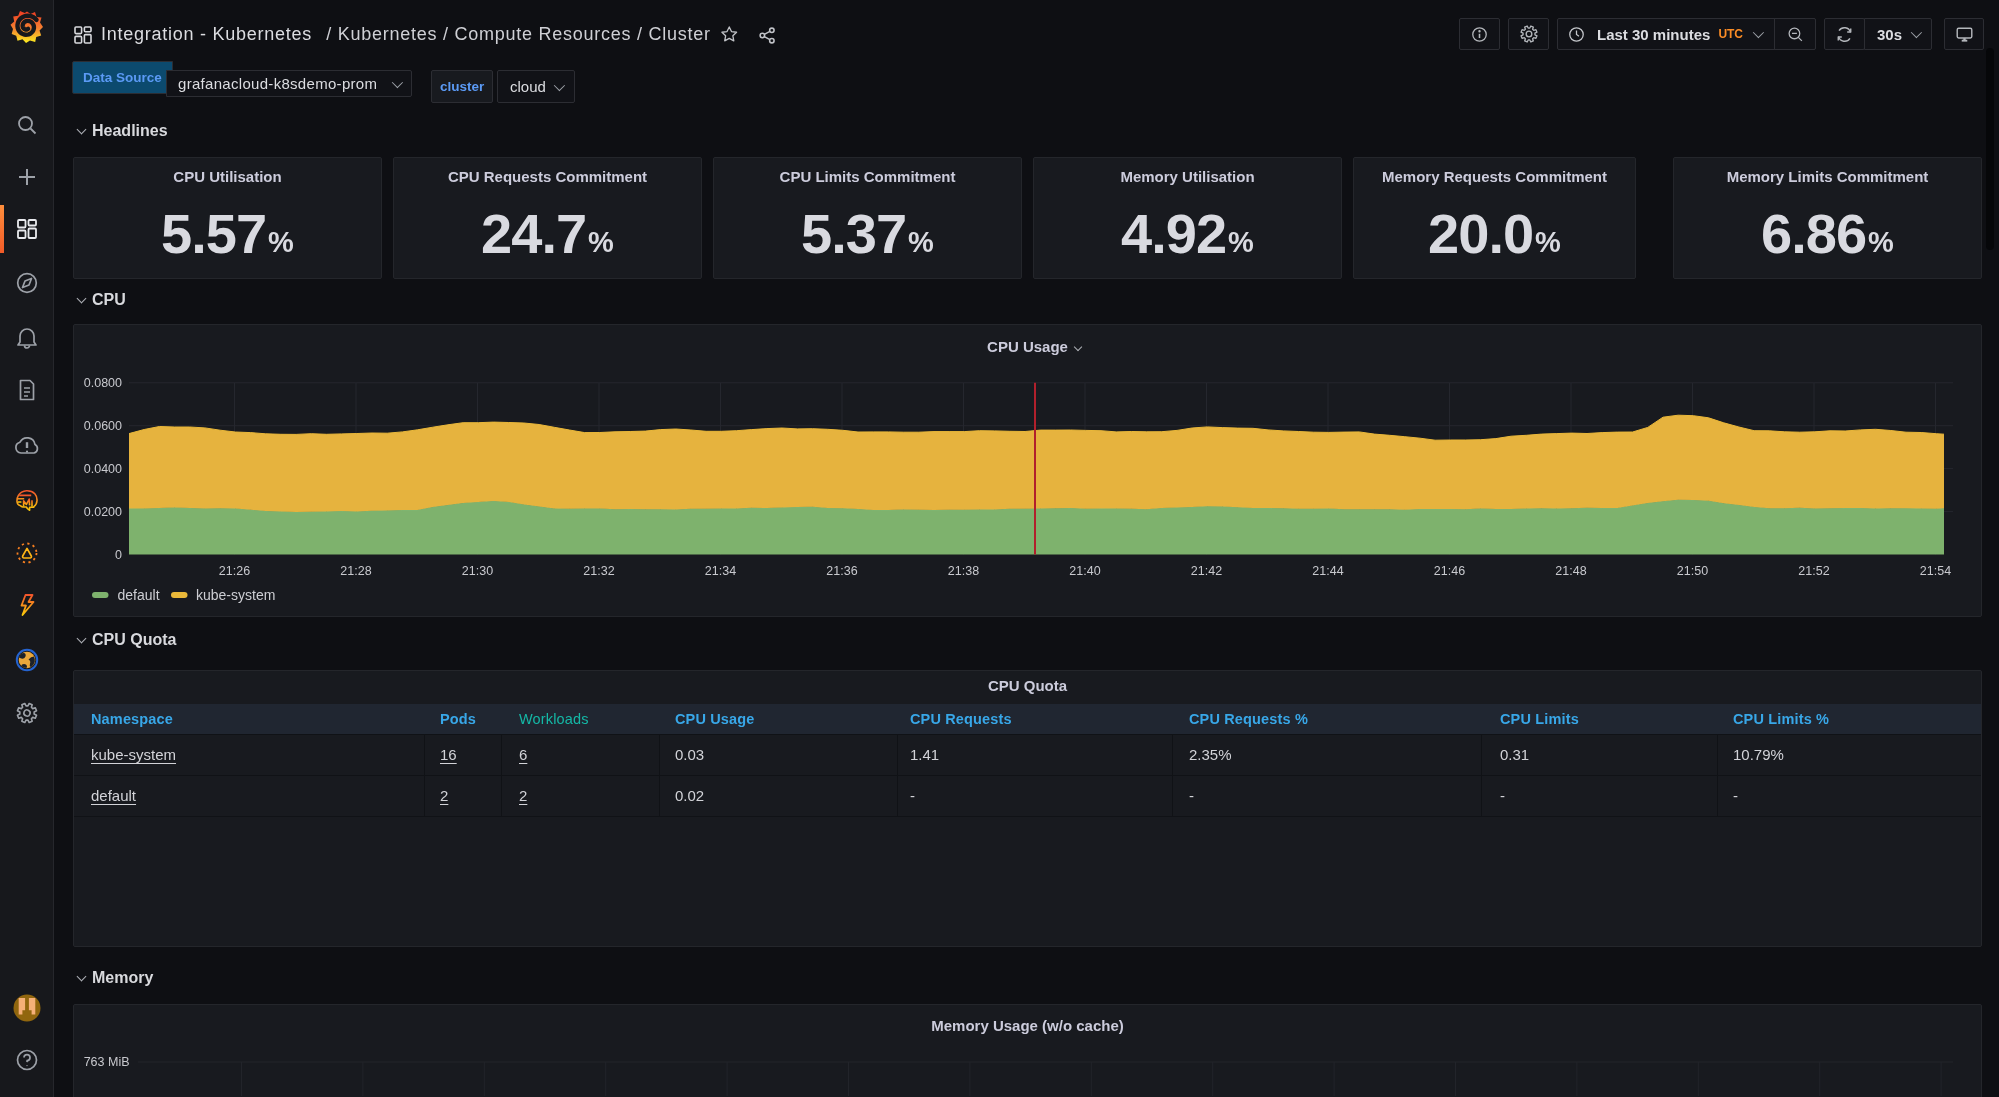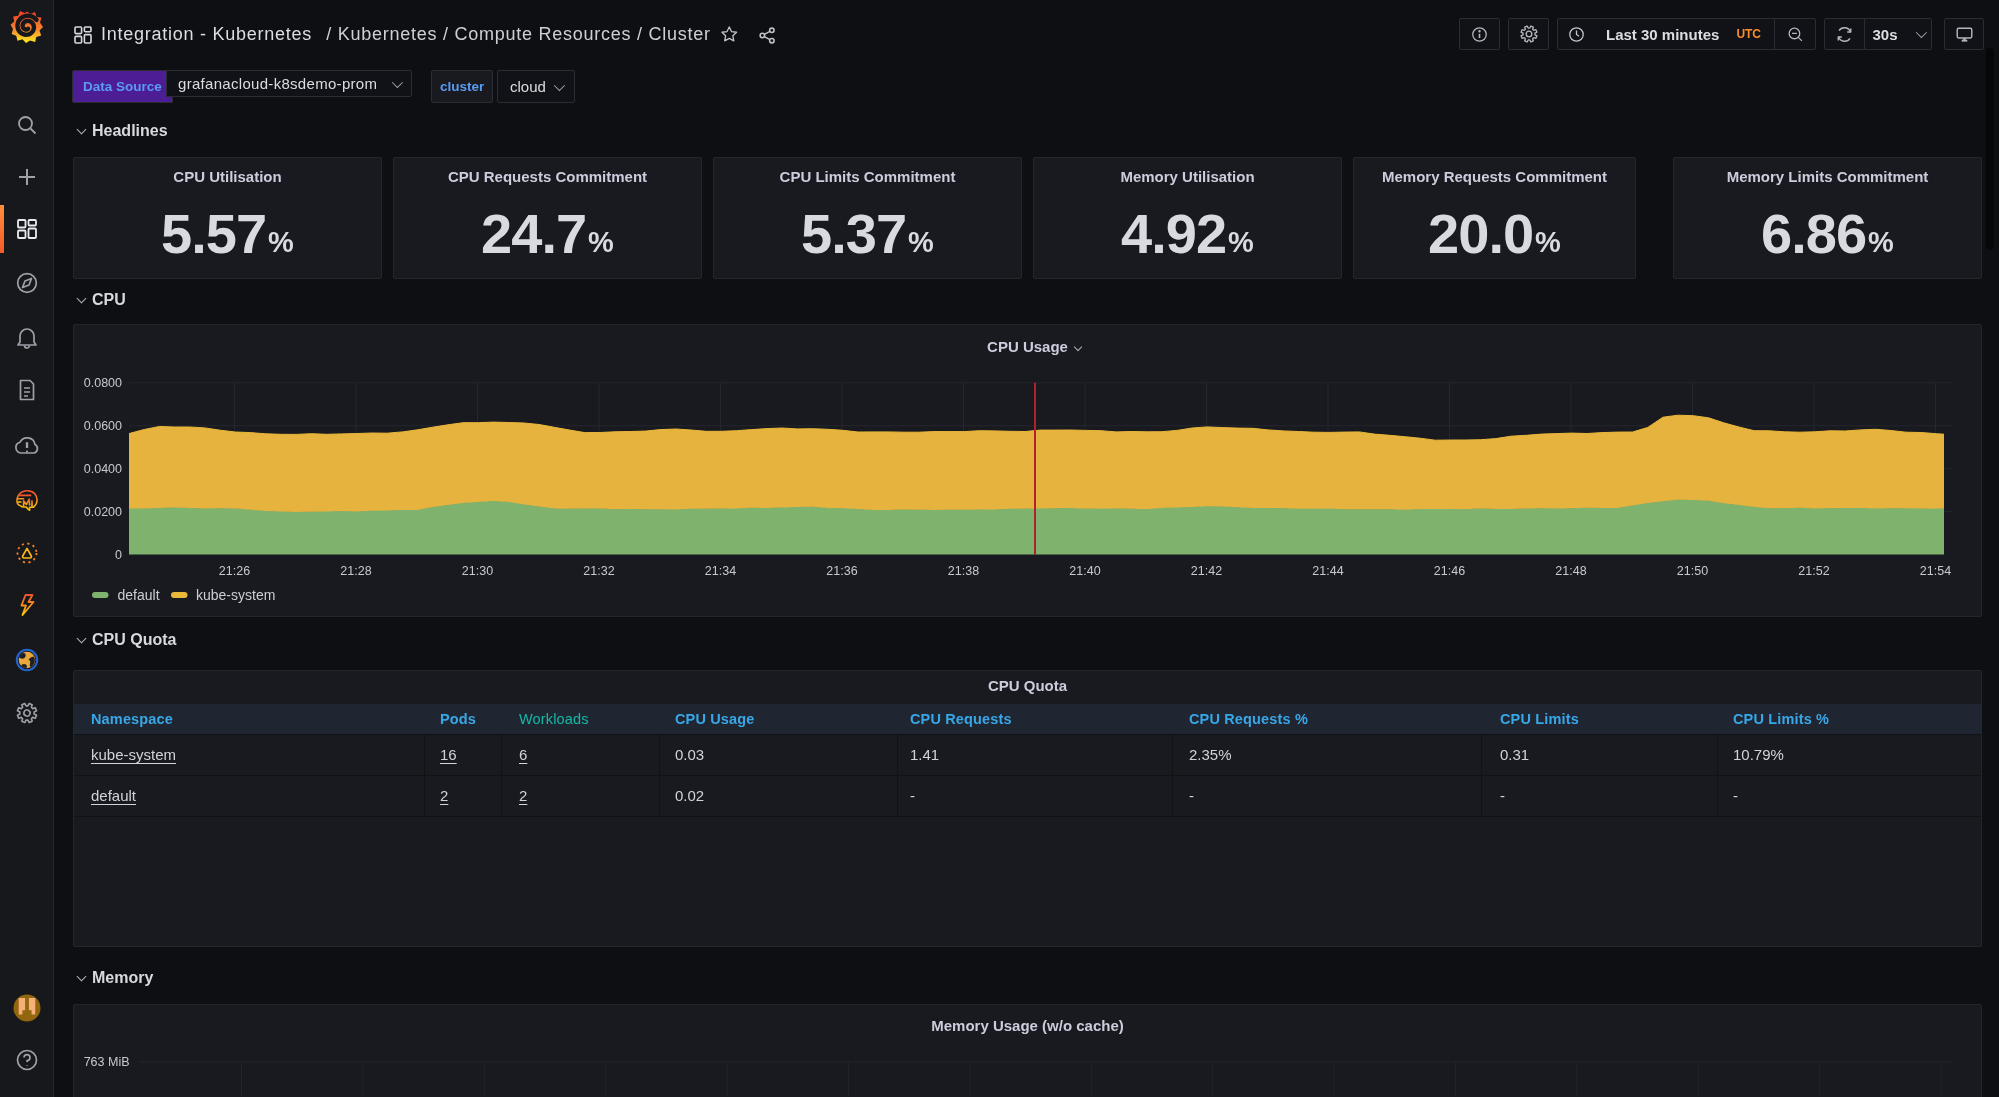--- a/index.html
+++ b/index.html
@@ -4,21 +4,21 @@
 <title>Grafana</title>
 <style>
 * { margin:0; padding:0; box-sizing:border-box; }
 html,body { width:1999px; height:1097px; overflow:hidden; }
 body { background:#0e0f13; font-family:"Liberation Sans", sans-serif; color:#d8d9dd; position:relative; }
 .abs { position:absolute; }
 #sidebar { position:absolute; left:0; top:0; width:54px; height:1097px; background:#17181c; border-right:1px solid #26272c; }
 .panel { position:absolute; background:#181a1f; border:1px solid #24262b; border-radius:2px; }
 .ptitle { position:absolute; left:0; right:0; text-align:center; font-size:15px; font-weight:bold; color:#ccccdc; }
 .sechead { position:absolute; font-size:16px; font-weight:bold; color:#d8d9dd; }
-.btn { position:absolute; height:32px; top:18px; border:1px solid #2c2d33; border-radius:2px; background:#111217; display:flex; align-items:center; justify-content:center; color:#b4b7bc;gap:9px; }
+.btn { position:absolute; height:32px; top:18px; border:1px solid #2c2d33; border-radius:2px; background:#111217; display:flex; align-items:center; justify-content:center; color:#b4b7bc; }
 .chev { display:inline-block; width:8px; height:8px; border-right:1.6px solid #9da1a8; border-bottom:1.6px solid #9da1a8; transform:rotate(45deg) translateY(-2px); }
 </style>
 </head>
 <body>
 
 <div id="sidebar"></div>
 <svg class="abs" style="left:0;top:0" width="54" height="1097" viewBox="0 0 54 1097" fill="none">
 
   <defs>
     <linearGradient id="glogo" x1="0" y1="0" x2="0" y2="1">
@@ -190,21 +190,21 @@
   <span class="chev" style="margin-left:9px;"></span>
 </div>
 <div class="btn" style="left:1944px;width:40px;">
   <svg width="19" height="19" viewBox="0 0 24 24" fill="none" stroke="#b4b7bc" stroke-width="1.8">
       <rect x="2.8" y="4.2" width="18.4" height="12.2" rx="1.8"></rect>
       <path d="M8.5 19.8h7" stroke-width="2.4"></path>
       <path d="M12 16.6v3" stroke-width="3"></path>
     </svg>
 </div>
 
-<div class="abs" style="left:72px;top:70px;height:33px;border:1px solid #2c2d33;border-radius:2px 0 0 2px;background:#4c1d95;display:flex;align-items:center;padding:0 10px;">
+<div class="abs" style="left:72px;top:61px;height:33px;border:1px solid #2c2d33;border-radius:2px 0 0 2px;background:#0c4a6e;display:flex;align-items:center;padding:0 10px;">
   <span style="color:#5b9af5;font-size:13.5px;font-weight:bold;">Data Source</span>
 </div>
 <div class="abs" style="left:166px;top:70px;height:27px;width:246px;border:1px solid #2c2d33;border-radius:0 2px 2px 0;background:#111217;display:flex;align-items:center;padding:0 11px;justify-content:space-between;white-space:nowrap;">
   <span style="color:#dcdde1;font-size:15px;letter-spacing:0.3px;">grafanacloud-k8sdemo-prom</span>
   <span class="chev" style="margin-left:8px;"></span>
 </div>
 <div class="abs" style="left:431px;top:70px;height:33px;border:1px solid #2c2d33;border-radius:2px;background:#181a1f;display:flex;align-items:center;padding:0 8px;">
   <span style="color:#5b9af5;font-size:13.5px;font-weight:bold;">cluster</span>
 </div>
 <div class="abs" style="left:497px;top:70px;height:33px;width:78px;border:1px solid #2c2d33;border-radius:2px;background:#111217;display:flex;align-items:center;padding:0 12px;justify-content:space-between;">

